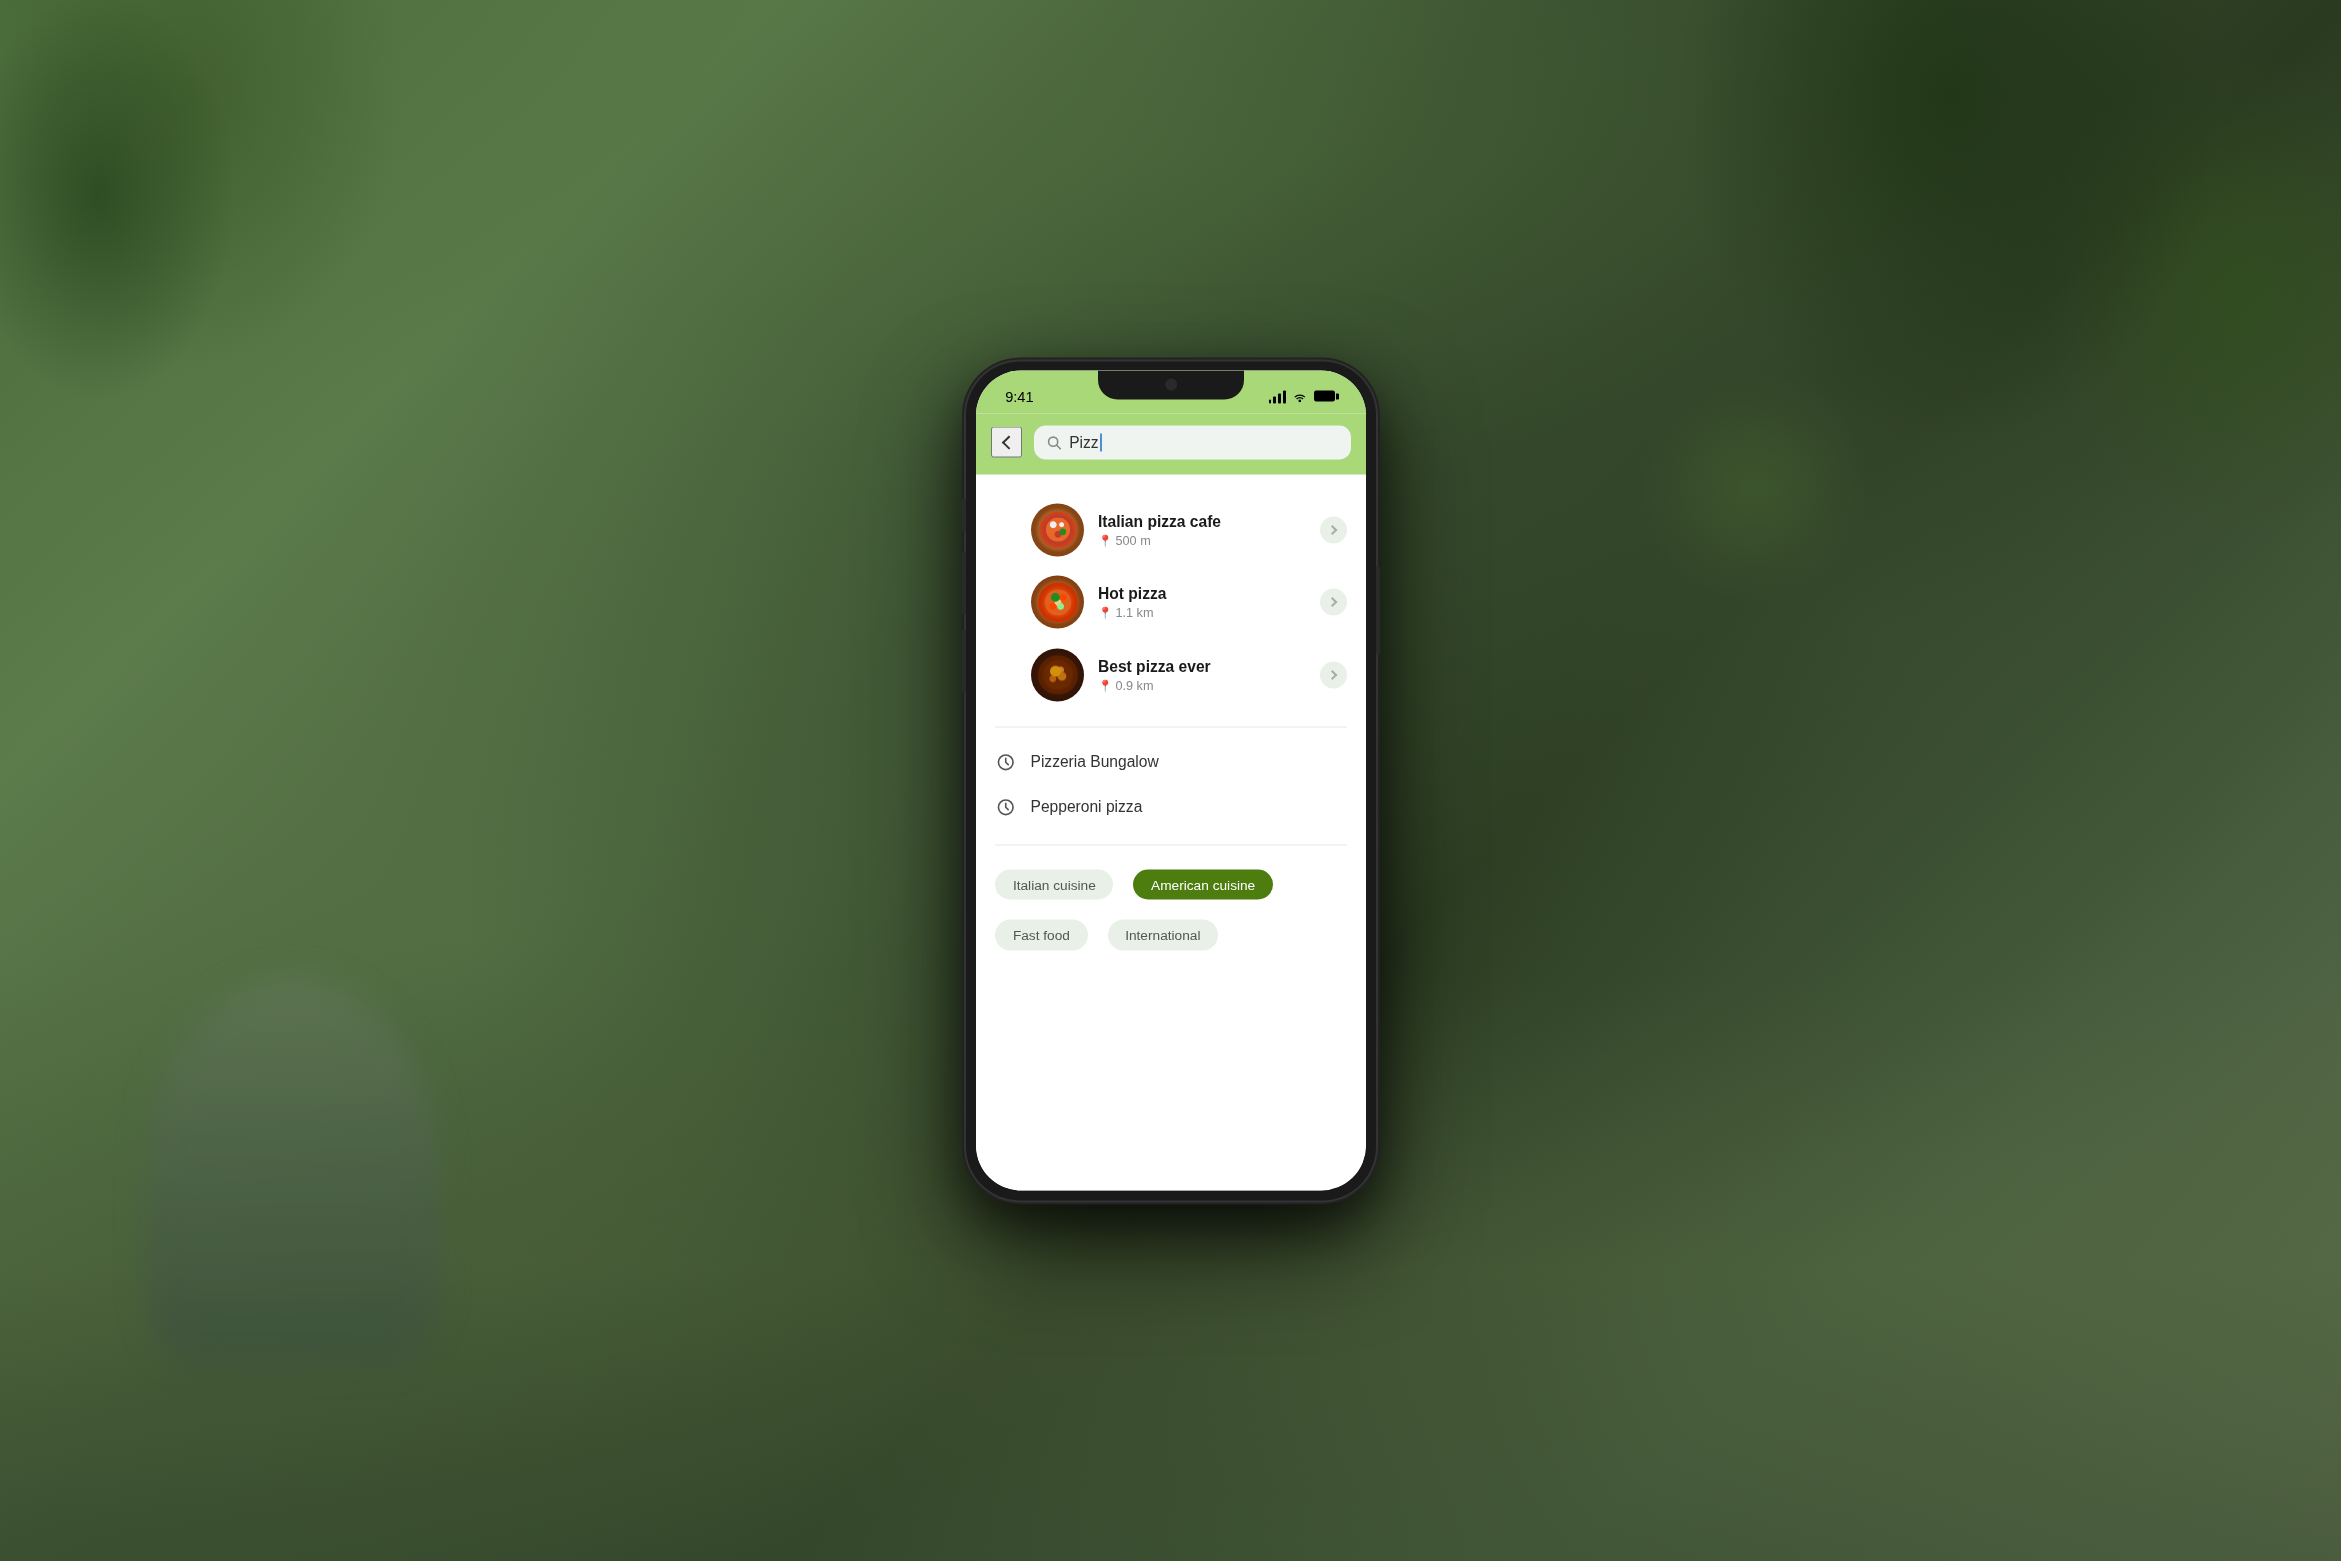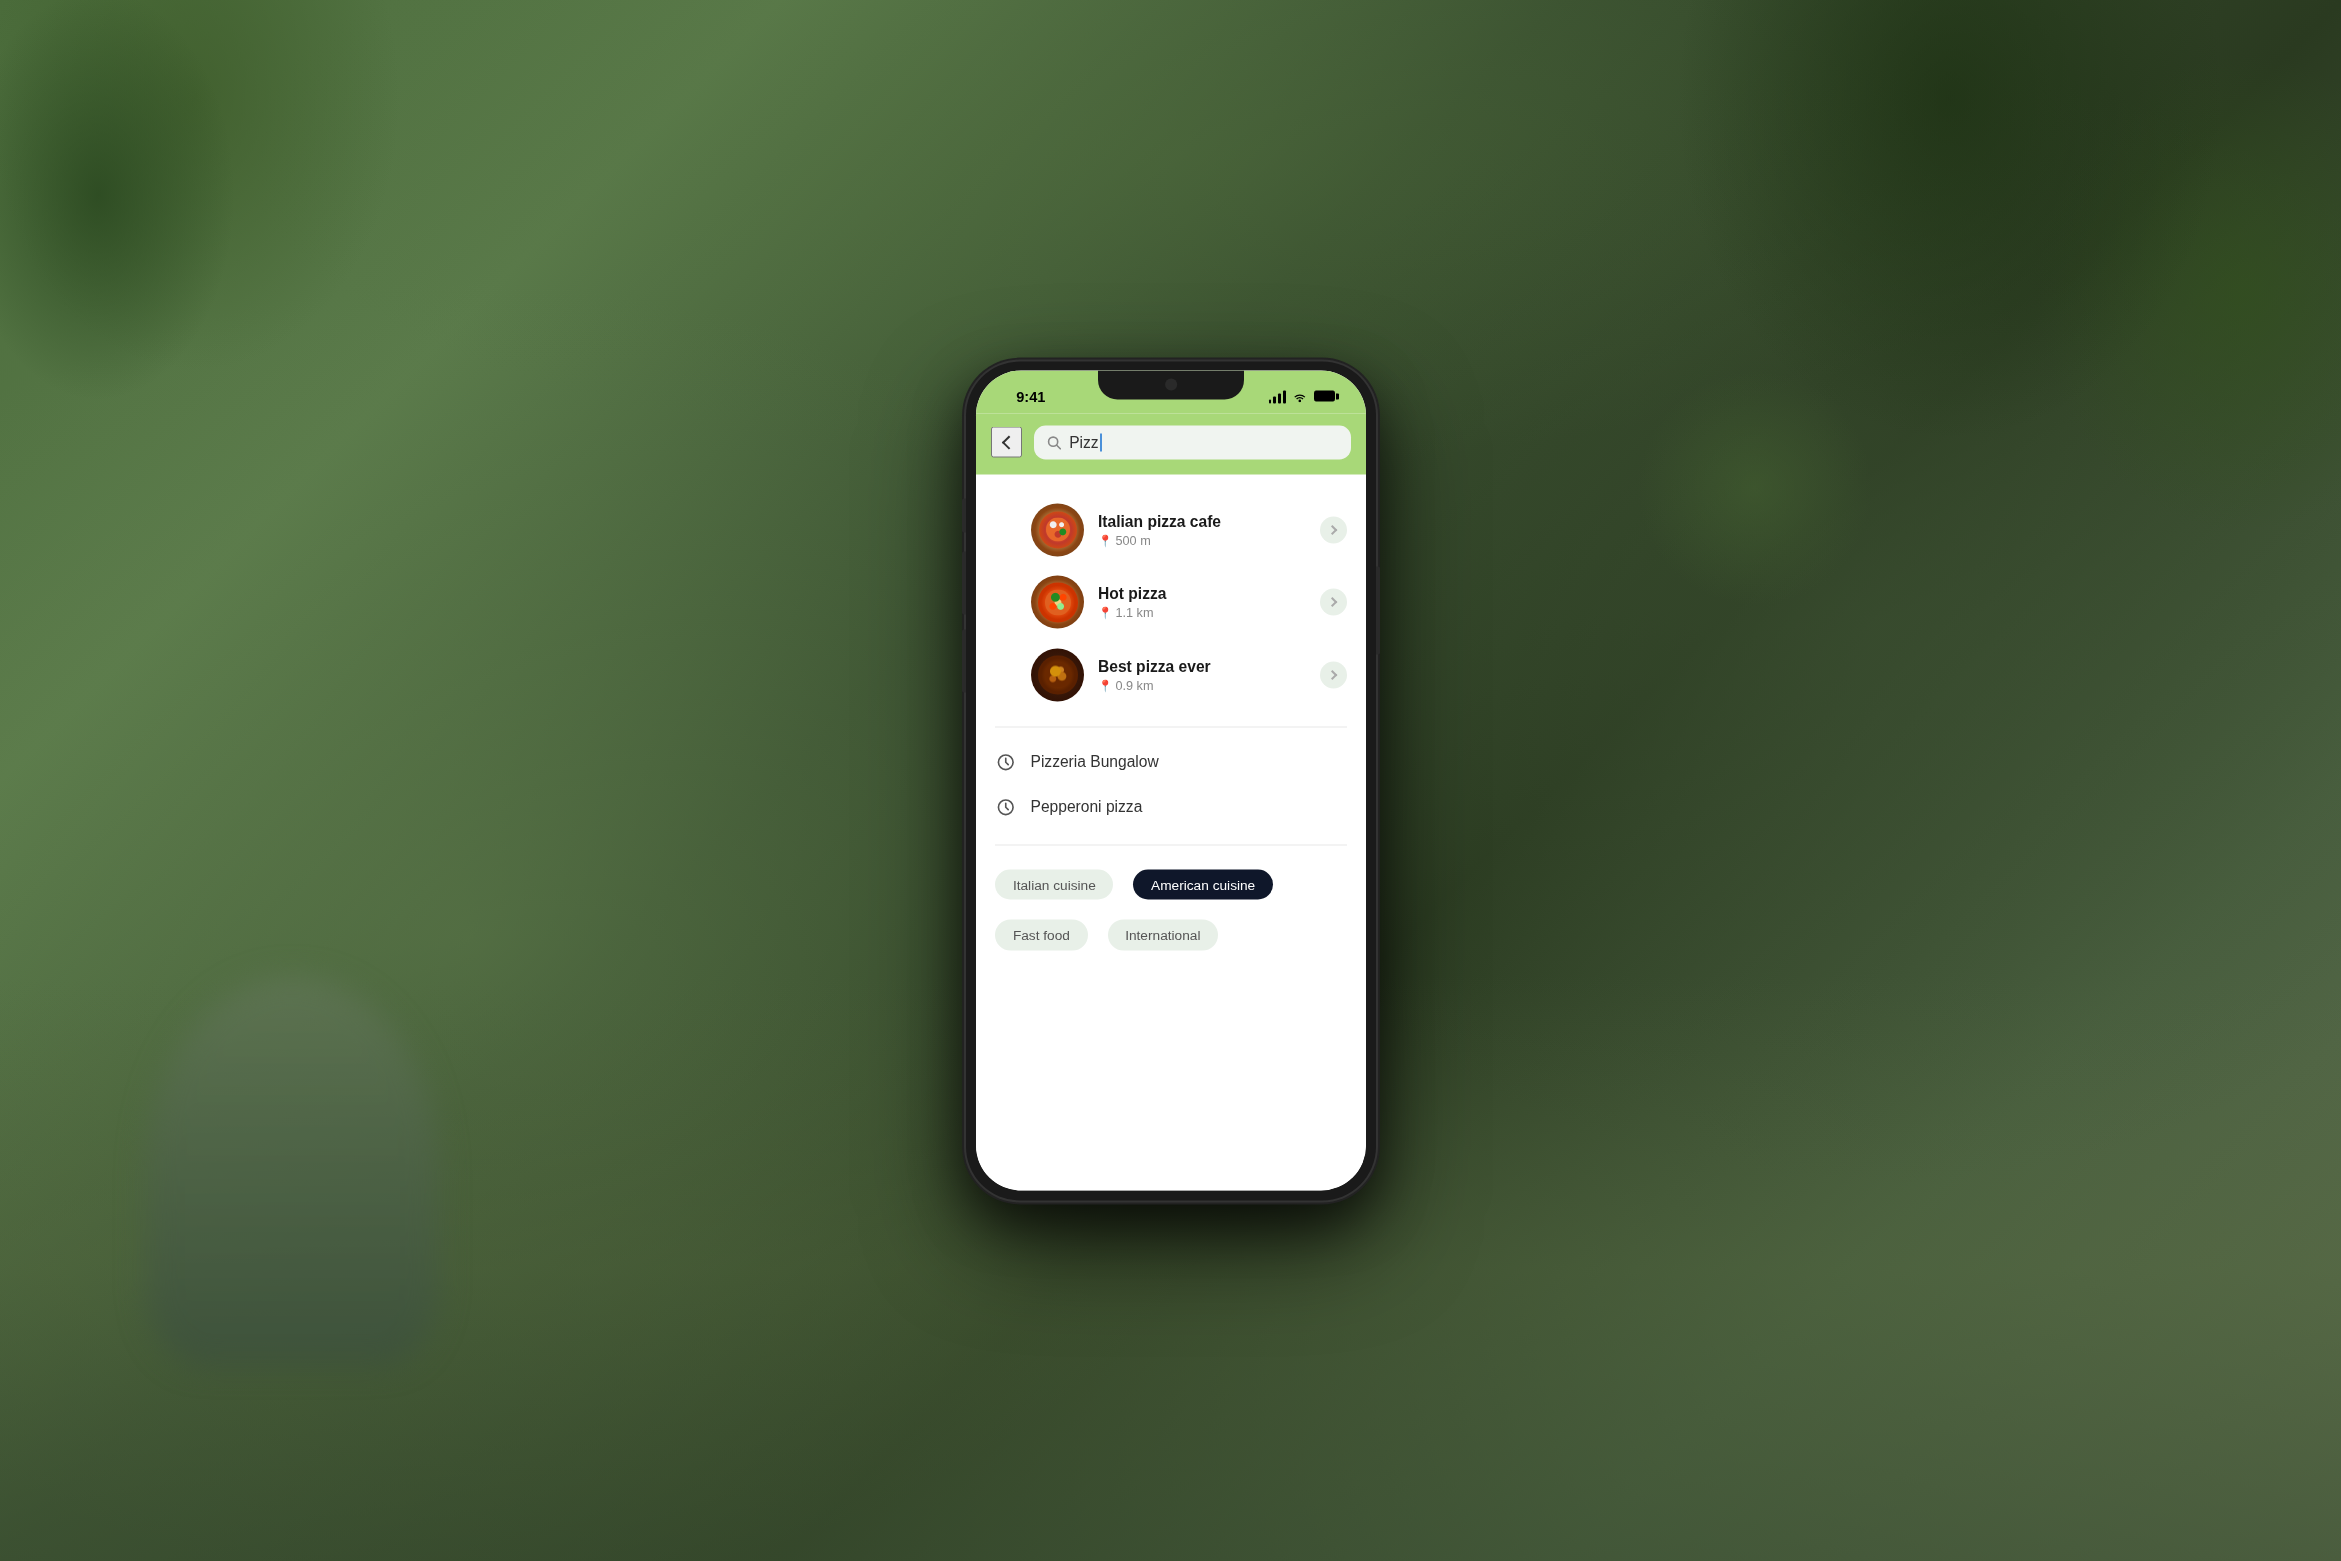--- a/index.html
+++ b/index.html
@@ -168,23 +168,23 @@
       display: flex;
       align-items: center;
       justify-content: space-between;
       padding: 0 23.4px;
       padding-top: 7.8px;
       z-index: 50;
     }
 
     .status-time {
       font-size: 14.6px;
-      font-weight: 700;
+      font-weight: 400;
       color: #000;
-      margin-left: 17px;
+      margin-left: 6px;
     }
 
     .status-icons {
       display: flex;
       align-items: center;
       gap: 5.9px;
       margin-right: 3.9px;
     }
 
     .signal-bars {
@@ -511,21 +511,21 @@
       cursor: pointer;
       border: none;
     }
 
     .tag-inactive {
       background: #e8f0e8;
       color: #555;
     }
 
     .tag-active {
-      background: #0f172a;
+      background: #4d7c0f;
       color: #fff;
     }
 
   </style>
 </head>
 <body>
 
 <div class="bg-photo"></div>
 <div class="bg-overlay"></div>
 <div class="bg-trees"></div>

